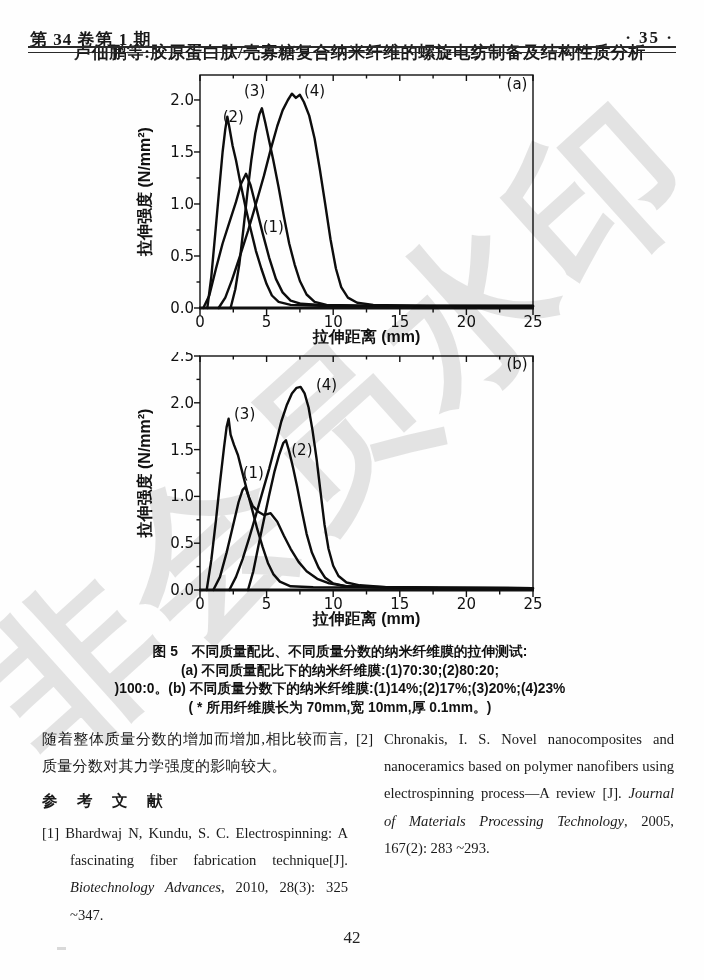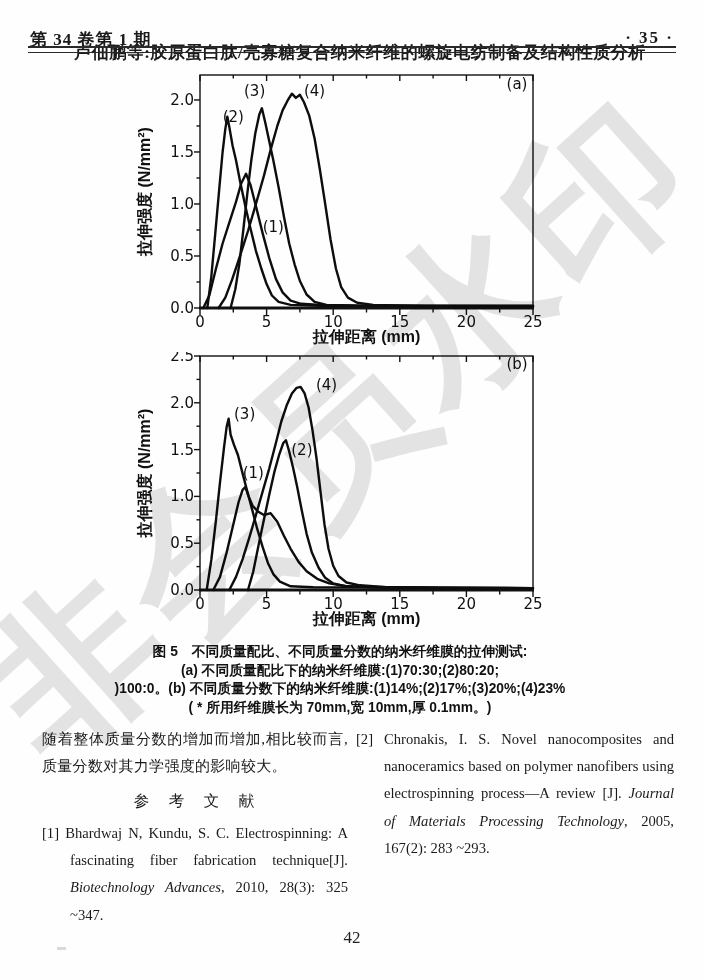--- a/index.html
+++ b/index.html
@@ -38,21 +38,21 @@
   .chart .axis-title{font:600 16px "Liberation Sans","DejaVu Sans",sans-serif;fill:#111;}
   
   .fig-caption{position:absolute;left:28px;top:643px;width:624px;text-align:center;
     font-family:"Liberation Sans","DejaVu Sans",sans-serif;
     font-size:13.8px;font-weight:bold;line-height:18.6px;color:#111;}
   
   .col{position:absolute;top:726px;font-size:15px;line-height:27px;text-align:justify;}
   .col-left{left:42px;width:306px;}
   .col-right{left:356px;width:318px;}
   .col p{margin:0;letter-spacing:0.3px;}
-  .refs-heading{margin:9px 0 7px 0;text-align:center;font-weight:normal;font-size:15.5px;
+  .refs-heading{margin:9px 0 7px 0;text-align:left;font-weight:bold;font-size:15.5px;
     letter-spacing:2px;line-height:24px;}
   .ref{padding-left:28px;text-indent:-28px;margin:0;font-size:14.6px;line-height:27.2px;}
   .ref .jtitle{font-style:italic;}
   
   .page-number{position:absolute;left:0;top:928px;width:704px;text-align:center;
     font-size:17px;color:#222;}
   .footer-smudge{position:absolute;left:57px;top:947px;width:9px;height:3px;
     background:#c9c9c9;opacity:0.7;}
 </style>
 </head>

